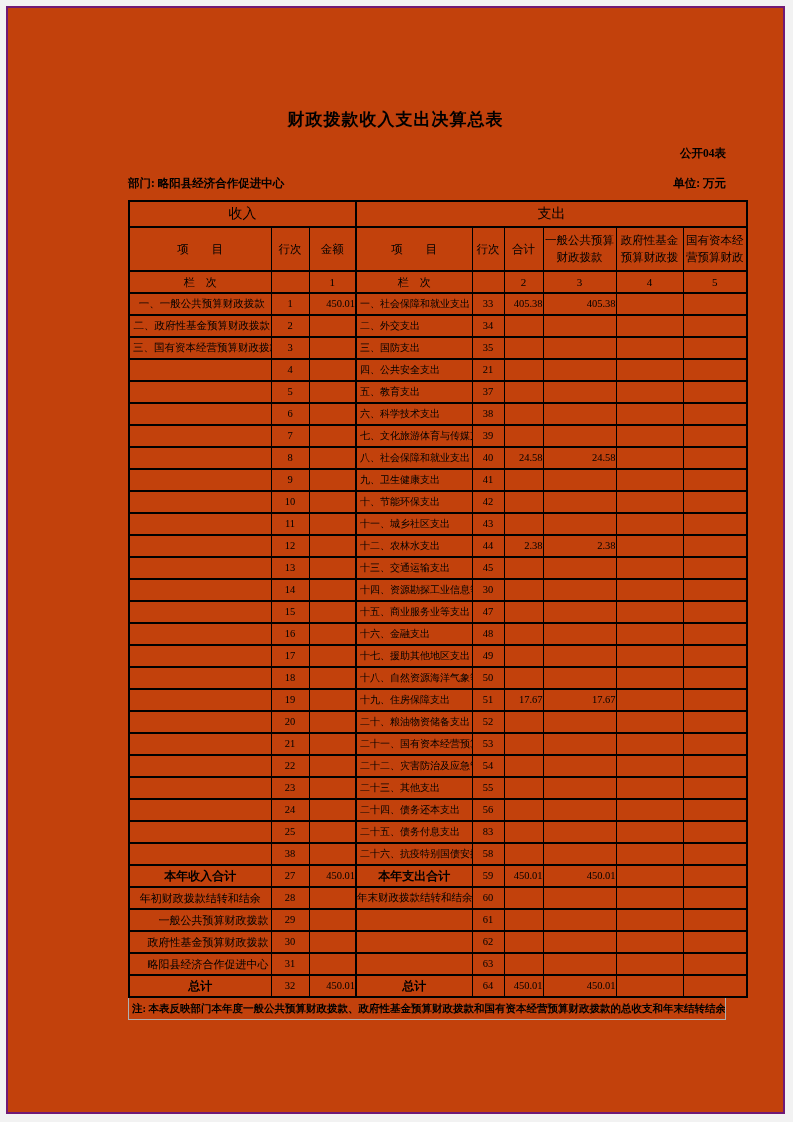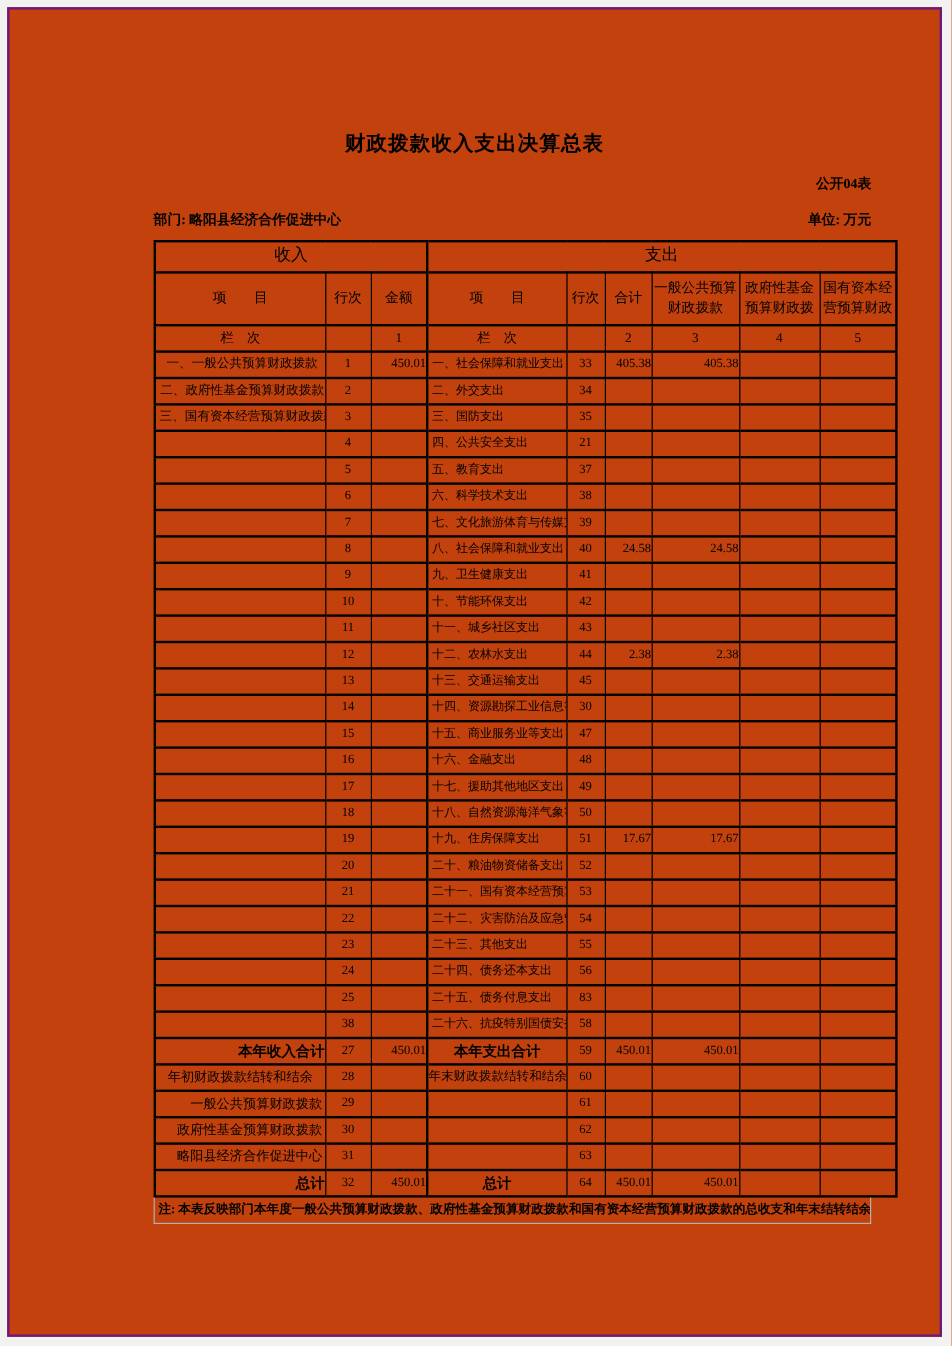--- a/index.html
+++ b/index.html
@@ -35,21 +35,21 @@
   tr.colhead-row th{height:44px;font-size:11.5px;text-align:center;line-height:1.45;
     padding:0 1px;white-space:normal;}
   tr.idx-row th{height:20px;font-size:11px;text-align:center;line-height:20px;}
   td{height:20px;line-height:20px;font-size:11px;}
   .div2{border-left-width:2px !important;}
   .num-c{text-align:center;font-size:10.5px;}
   .num-r{text-align:right;padding-right:3px;font-size:10.5px;}
   .item.plain{text-align:center;padding-left:3px;font-size:10.5px;}
   .item.indent{text-align:right;padding-right:2px;font-size:11px;}
   .item.center{text-align:center;font-size:11px;}
-  .item.total{text-align:right;font-weight:bold;font-size:12px;}
+  .item.total{text-align:center;font-weight:bold;font-size:12px;}
   .eitem.plain{text-align:left;padding-left:3px;font-size:10px;}
   .eitem.center{text-align:right;font-size:10.5px;}
   .eitem.total{text-align:center;font-weight:bold;font-size:12px;margin-left:24px;}
   .note{
     border:1px solid #b0b0b0;border-top:0;
     font-size:10.5px;font-weight:600;line-height:21px;height:21px;
     padding-left:3px;overflow:hidden;white-space:nowrap;
   }
 </style>
 </head>

